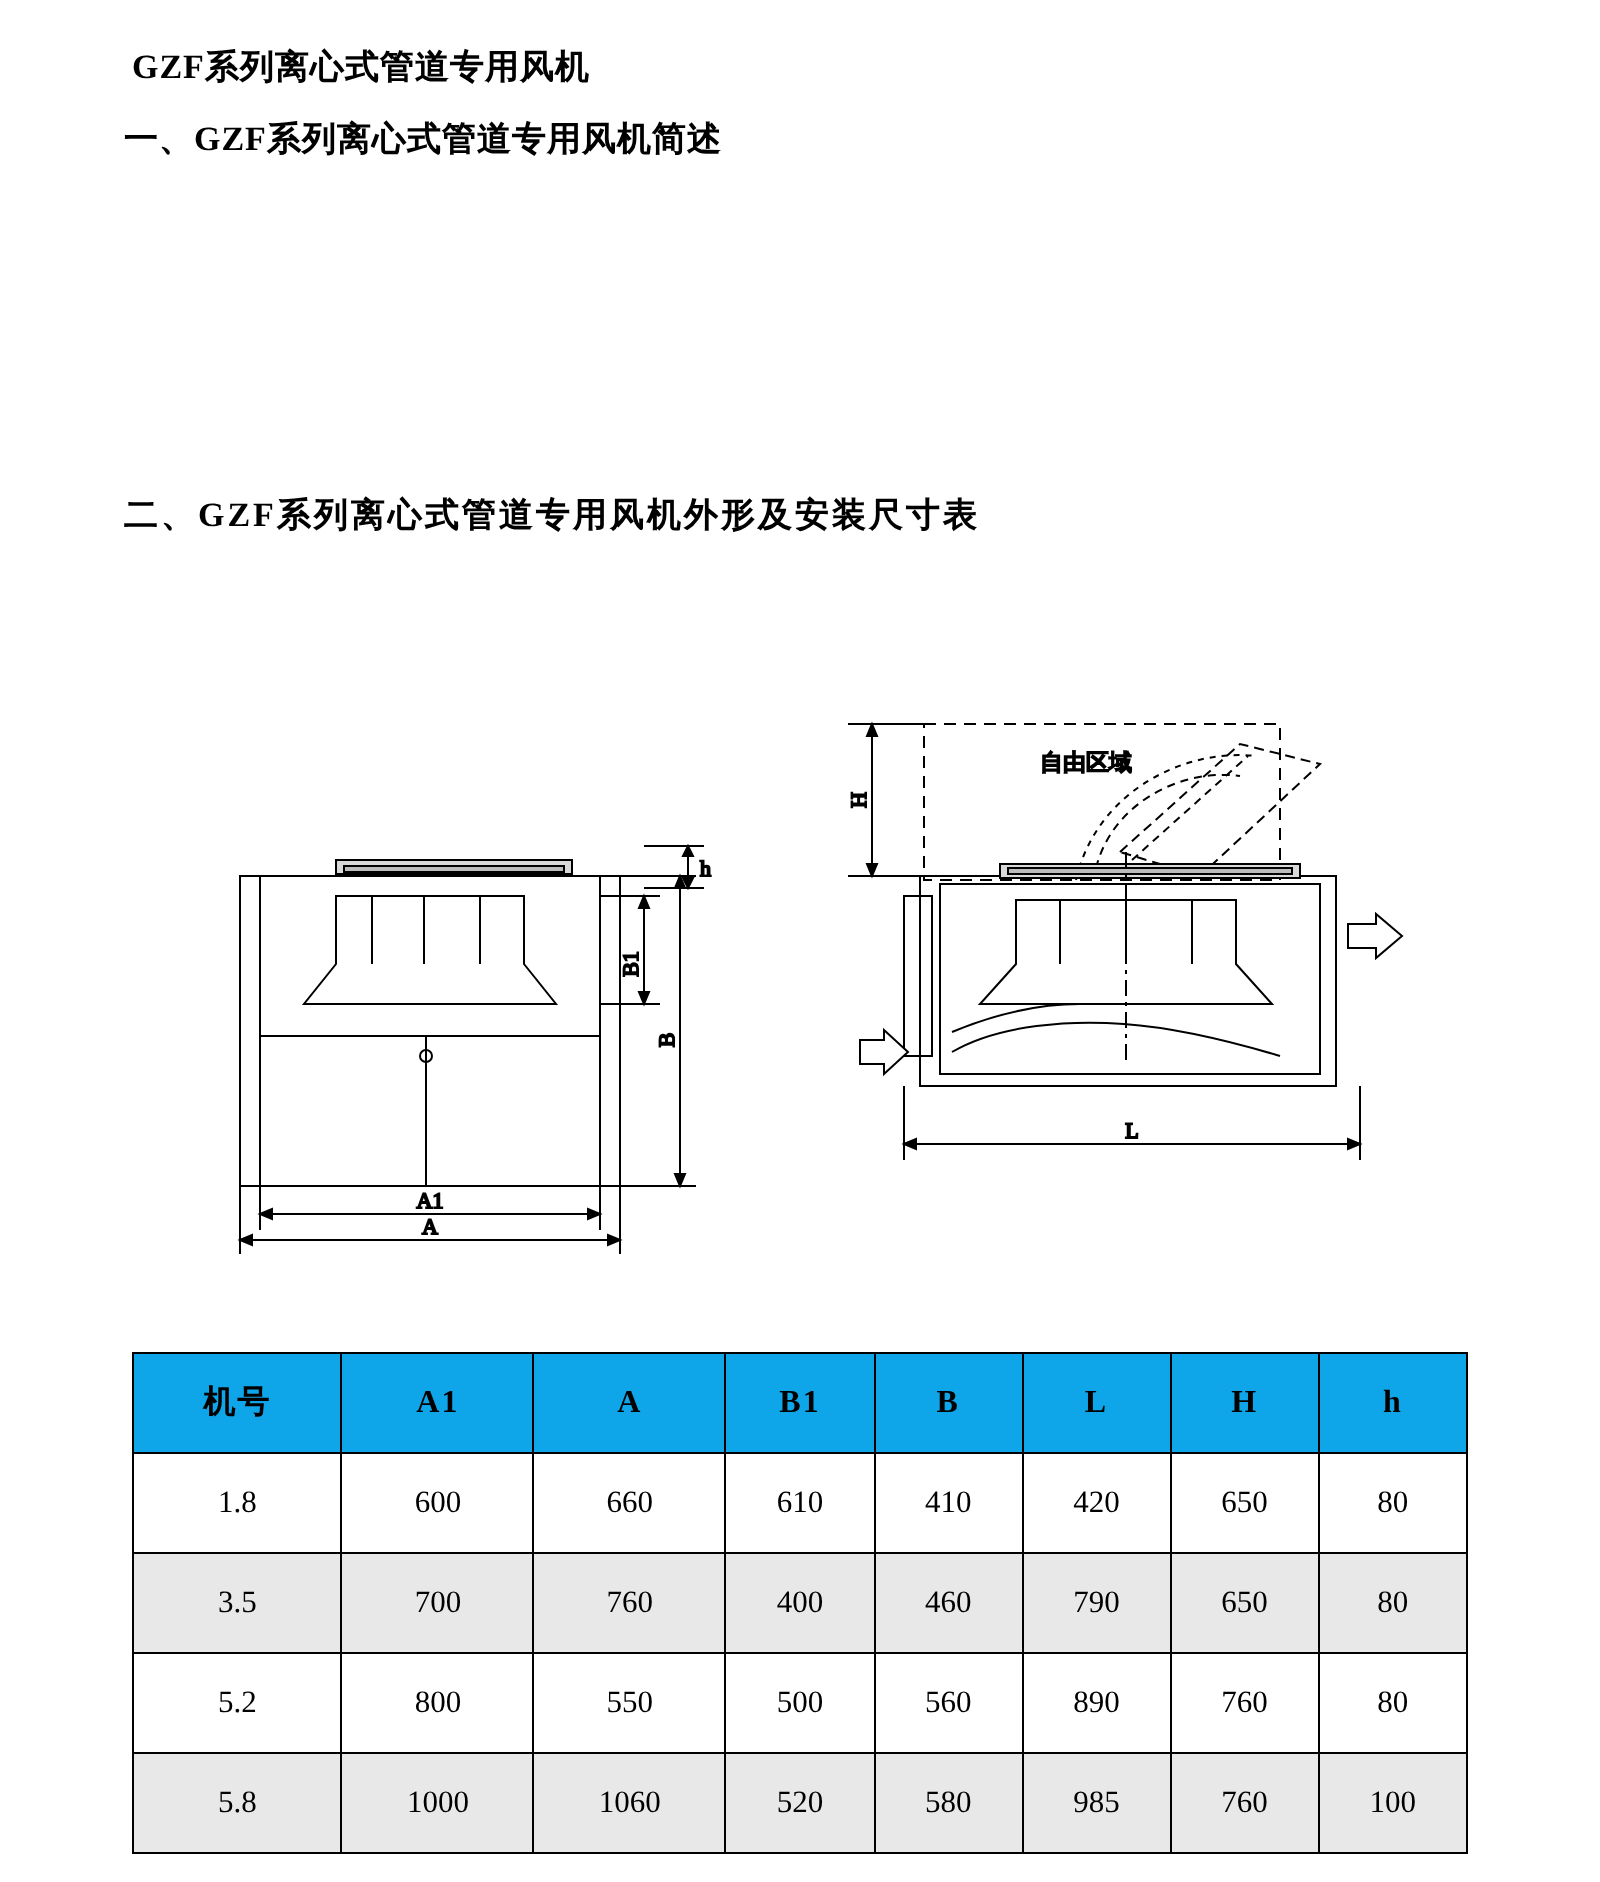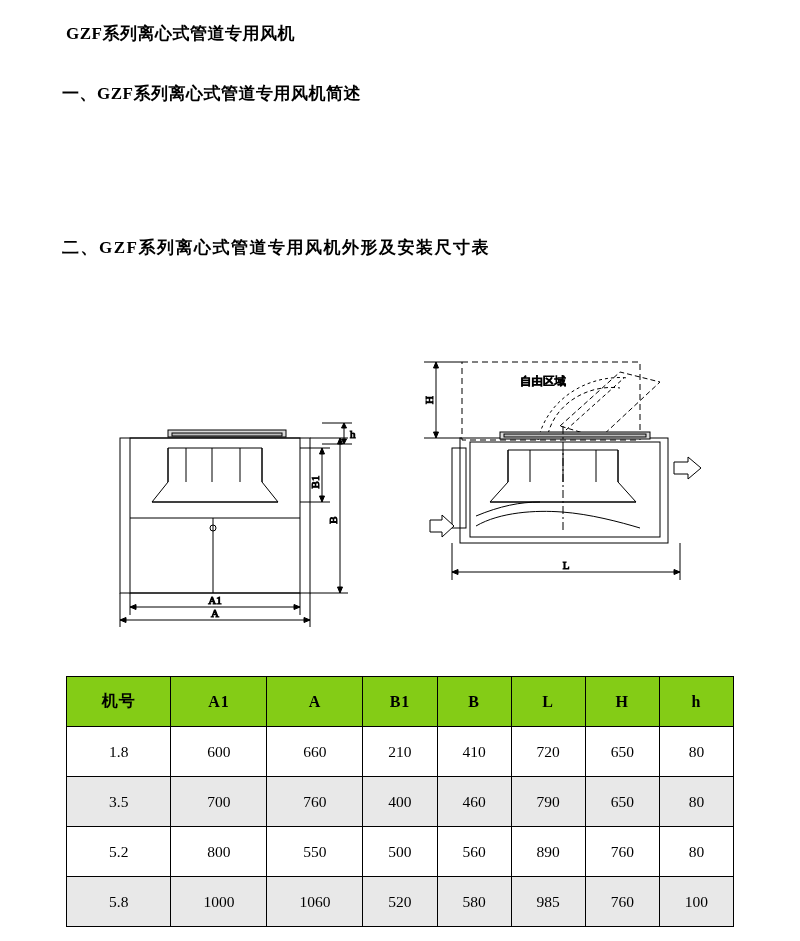--- a/index.html
+++ b/index.html
@@ -28,22 +28,22 @@
     font-size: 17px;
     font-weight: bold;
     letter-spacing: 0.5px;
   }
   .section-heading {
     position: absolute;
     font-size: 17px;
     font-weight: bold;
     letter-spacing: 0.5px;
   }
-  #sec1 { left: 62px; top: 58px; margin-top: 24px; }
-  #sec2 { left: 62px; top: 236px; letter-spacing: 1.5px;}
+  #sec1 { left: 62px; top: 58px; }
+  #sec2 { left: 62px; top: 246px; letter-spacing: 1.5px;}
   .body-paragraph {
     position: absolute;
     left: 62px;
     top: 90px;
     width: 676px;
     font-size: 16.5px;
     line-height: 29px;
     text-indent: 2em;
     text-align: justify;
     letter-spacing: 0.3px;
@@ -86,21 +86,21 @@
   }
   .spec-table thead th {
     font-weight: bold;
     font-size: 16px;
     letter-spacing: 1px;
   }
   .spec-table tbody tr:nth-child(even) td {
     background: #e8e8e8;
   }
   .spec-table thead th {
-    background: #84cc16;
+    background: #0ea5e9;
   }
 </style>
 </head>
 <body>
 
 <div class="page">
 
   <div class="doc-title">GZF系列离心式管道专用风机</div>
 
   <div class="section-heading" id="sec1">一、GZF系列离心式管道专用风机简述</div>
@@ -236,23 +236,23 @@
         <th>L</th>
         <th>H</th>
         <th>h</th>
       </tr>
     </thead>
     <tbody>
       <tr>
         <td>1.8</td>
         <td>600</td>
         <td>660</td>
-        <td>210</td>
+        <td>610</td>
         <td>410</td>
-        <td>720</td>
+        <td>420</td>
         <td>650</td>
         <td>80</td>
       </tr>
       <tr>
         <td>3.5</td>
         <td>700</td>
         <td>760</td>
         <td>400</td>
         <td>460</td>
         <td>790</td>

